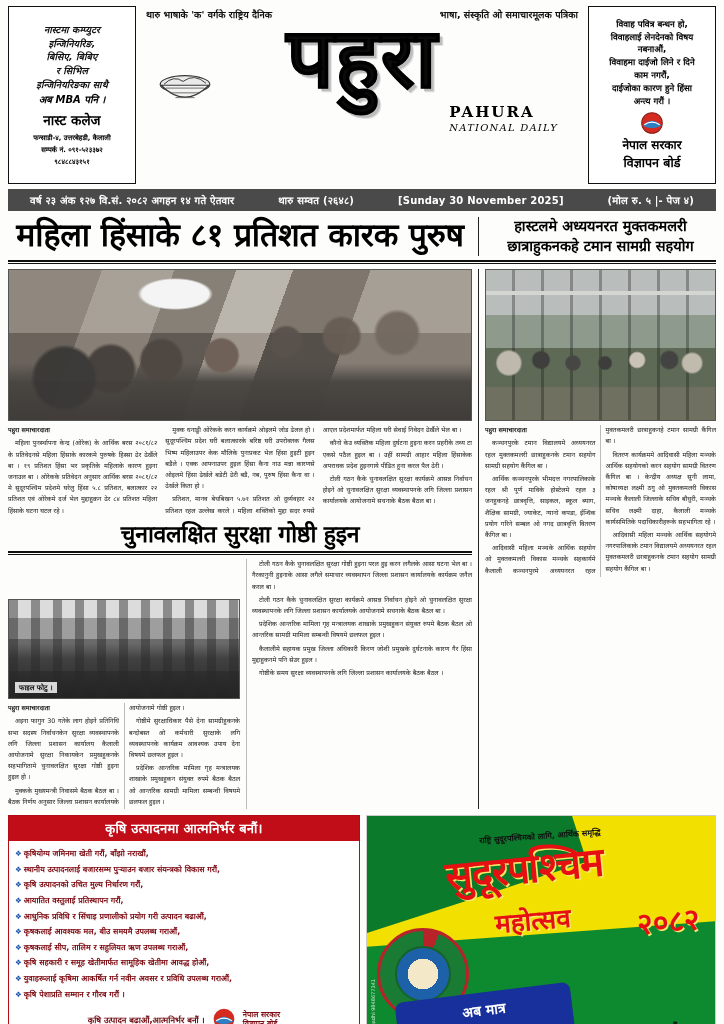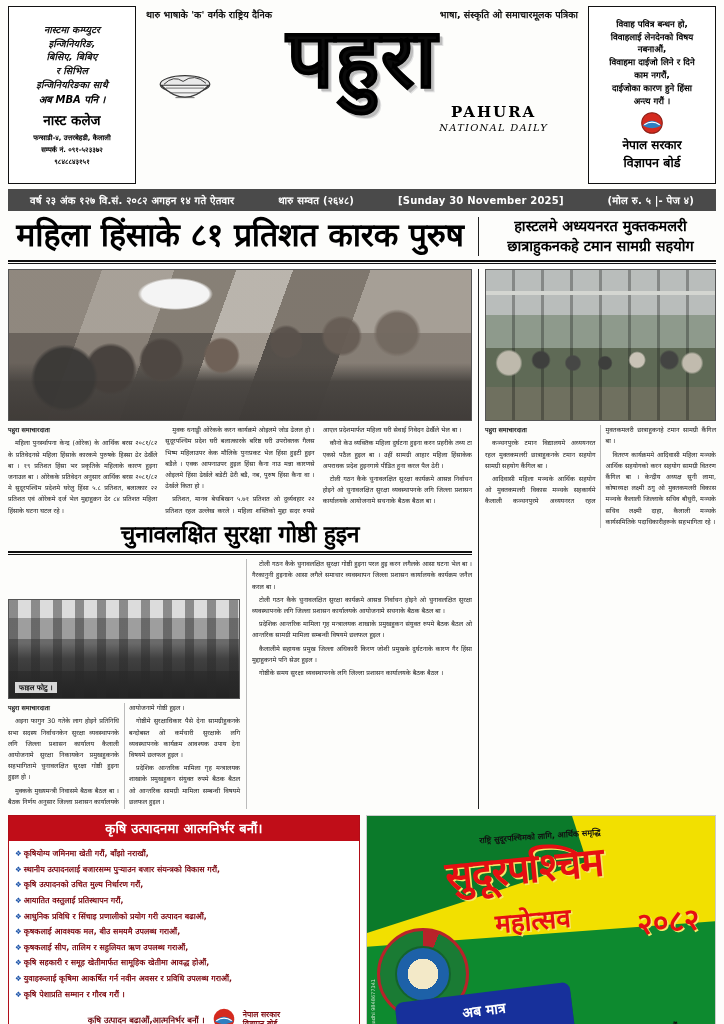--- a/index.html
+++ b/index.html
@@ -83,22 +83,21 @@
     font-family: "DejaVu Sans", sans-serif;
   }
   .basket {
     position: absolute;
     left: 14px; bottom: -12px;
     width: 62px; height: 42px;
     opacity: .9;
   }
   .romanwrap {
     position: absolute;
-    right: 36px; bottom: -34px;
-    text-align: center;
+    right: 26px; bottom: -34px;
   }
   .roman { font-family: "DejaVu Serif", serif; font-weight: 800; font-size: 15px; letter-spacing: 2px; }
   .roman-sub { font-family: "DejaVu Serif", serif; font-style: italic; font-size: 10px; letter-spacing: 1.2px; margin-top: 1px;}
 
   .ad-box-right { width: 128px; }
   .ad-box-right .line { font-size: 8.6px; font-weight: 700; line-height: 1.5; }
   .emblem {
     width: 26px; height: 24px; margin: 3px 0 2px;
   }
   .gov1 { font-weight: 800; font-size: 12px; }
@@ -475,22 +474,24 @@
       </div>
     </div>
 
     <div class="col-right">
       <div class="photo bikes">
         <div class="ph-bikes" style="position:absolute;inset:0;"></div>
       </div>
       <div class="body-text cols2">
         <p class="byline">पहुरा समाचारदाता</p>
         <p>कञ्चनपुरके टमान विद्यालयमे अध्ययनरत रहल मुक्तकमलरी छात्राहुकनके टमान सहयोग सामग्री सहयोग कैंगिल बा ।</p>
+        <p>आर्थिक कञ्चनपुरके भीमदत्त नगरपालिकाके रहल श्री पूर्ण माविके होस्टेलमे रहल ३ जनहुकनहे छात्रवृत्ति, साइकल, स्कूल ब्याग, शैक्षिक सामग्री, ज्याकेट, न्यानो कपडा, ईन्धिक प्रयोग गरिने सम्बल ओ नगद छात्रवृत्ति वितरण कैंगिल बा ।</p>
         <p>आदिवासी महिला मञ्चके आर्थिक सहयोग ओ मुक्तकमलरी विकास मञ्चके सहकार्यमे कैलाली कञ्चनपुरमे अध्ययनरत रहल मुक्तकमलरी छात्राहुकनहे टमान सामग्री कैंगिल बा ।</p>
         <p>वितरण कार्यक्रममे आदिवासी महिला मञ्चके आर्थिक सहयोगको करन सहयोग सामग्री वितरण कैंगिल बा । केन्द्रीय अध्यक्ष सुनी लामा, कोषाध्यक्ष लक्ष्मी ठगु ओ मुक्तकमलरी विकास मञ्चके कैलाली जिल्लाके सचिव बौधुरी, मञ्चके सचिव लक्ष्मी दाहा, कैलाली मञ्चके कार्यसमितिके पदाधिकारीहरूके सहभागिता रहे ।</p>
+        <p>आदिवासी महिला मञ्चके आर्थिक सहयोगमे नगरपालिकाके टमान विद्यालयमे अध्ययनरत रहल मुक्तकमलरी छात्राहुकनके टमान सहयोग सामग्री सहयोग कैंगिल बा ।</p>
       </div>
     </div>
   </div>
 
   <div class="bottom-row">
 
     <div class="agri">
       <div class="agri-head">कृषि उत्पादनमा आत्मनिर्भर बनौं।</div>
       <div class="agri-list">
         <div class="agri-item"><span class="dia">❖</span><span>कृषियोग्य जमिनमा खेती गरौं, बाँझो नराखौं,</span></div>

